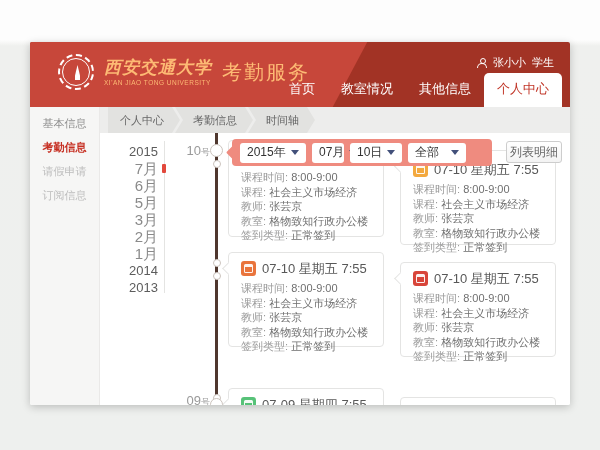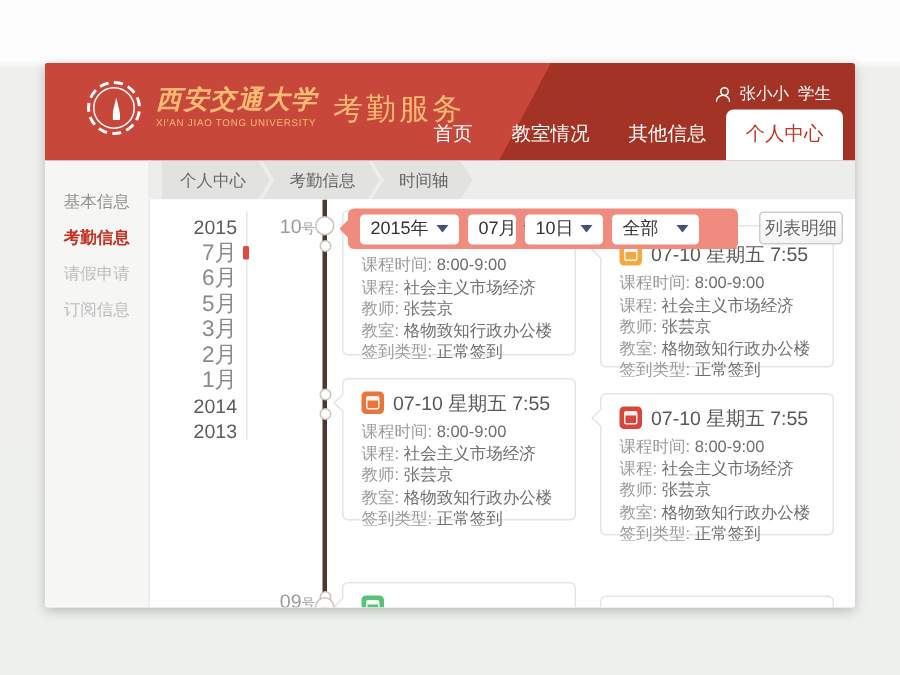--- a/index.html
+++ b/index.html
@@ -23,21 +23,21 @@
   .app-title{font-size:20px;font-weight:400;letter-spacing:2px;white-space:nowrap;}
   .user{position:absolute;right:16px;top:13px;color:#fff;font-size:11px;display:flex;align-items:center;gap:6px;cursor:pointer;}
   .person-icon{display:inline-block;width:10px;height:10px;position:relative;}
   .person-icon::before{content:"";position:absolute;top:0;left:2.5px;width:4px;height:4px;border:1px solid #fff;border-radius:50%;}
   .person-icon::after{content:"";position:absolute;bottom:0;left:0;width:8px;height:3.5px;border:1px solid #fff;border-bottom:none;border-radius:5px 5px 0 0;}
   .hnav{position:absolute;right:8px;bottom:0;display:flex;align-items:flex-end;}
   .nav-item{color:#fff;font-size:13px;padding:0 13px 9px;cursor:pointer;white-space:nowrap;}
   .nav-item.active{background:#fff;color:#c13527;padding:7px 13px 9px;border-radius:5px 5px 0 0;}
 
   
-  .side{position:absolute;left:0;top:65px;width:70px;bottom:0;background:#f6f6f5;border-right:1px solid #eae9e8;box-sizing:border-box;padding-top:16px;}
+  .side{position:absolute;left:0;top:65px;width:70px;bottom:0;background:#f6f6f5;border-right:1px solid #eae9e8;box-sizing:border-box;padding-top:4px;}
   .side-item{font-size:11px;color:#8f8f8f;text-align:center;height:24px;line-height:24px;cursor:pointer;white-space:nowrap;}
   .side-item.active{color:#c62f22;font-weight:bold;}
   .side-item.dim{color:#bdbdbd;}
 
   
   .crumbbar{position:absolute;left:70px;top:65px;right:0;height:26px;background:#ededec;display:flex;align-items:stretch;padding-left:8px;box-sizing:border-box;}
   .crumb{background:#e2e2e0;color:#666;font-size:11px;display:flex;align-items:center;
     padding:0 16px 0 12px;position:relative;cursor:pointer;white-space:nowrap;
     clip-path:polygon(0 0,calc(100% - 8px) 0,100% 50%,calc(100% - 8px) 100%,0 100%);}
   .crumb + .crumb{clip-path:polygon(0 0,calc(100% - 8px) 0,100% 50%,calc(100% - 8px) 100%,0 100%,8px 50%);
@@ -197,20 +197,21 @@
         <div class="field"><span class="fl">课程时间:</span> <span class="fv">8:00-9:00</span></div>
         <div class="field"><span class="fl">课程:</span> <span class="fv">社会主义市场经济</span></div>
         <div class="field"><span class="fl">教师:</span> <span class="fv">张芸京</span></div>
         <div class="field"><span class="fl">教室:</span> <span class="fv">格物致知行政办公楼</span></div>
         <div class="field"><span class="fl">签到类型:</span> <span class="fv">正常签到</span></div>
       </div>
 
       <div class="card c-l3">
         <div class="card-title">
           <span class="sicon" style="background: rgb(87, 194, 120);"></span>
+          <span>07-09 星期四 7:55</span>
         </div>
       </div>
 
       <div class="card c-r3"></div>
 
       <div class="filterbar">
         <div class="dd dd-year">
           <span>2015年</span>
             <span class="caret"></span>
         </div>

